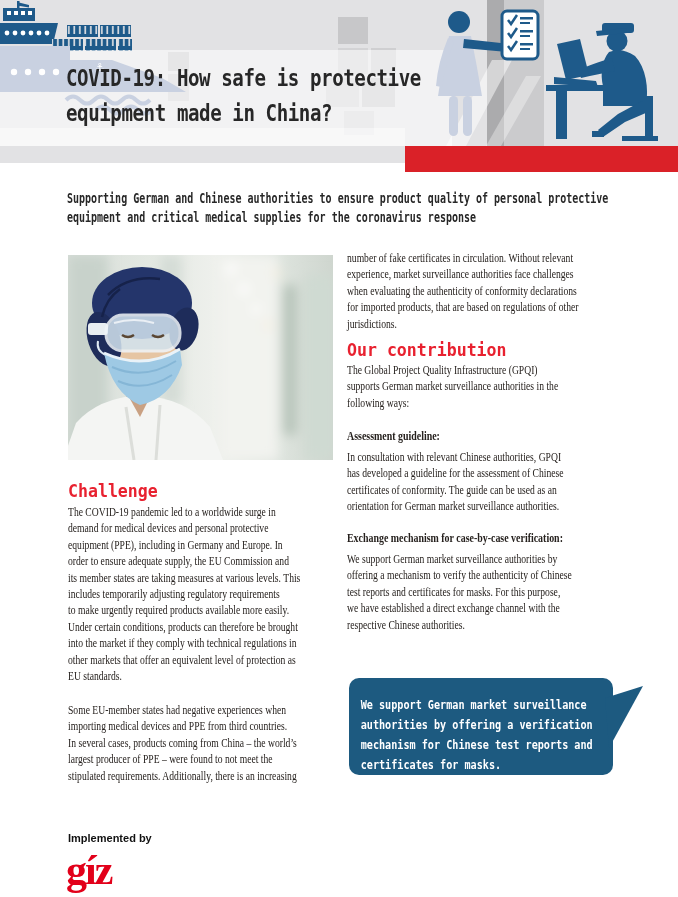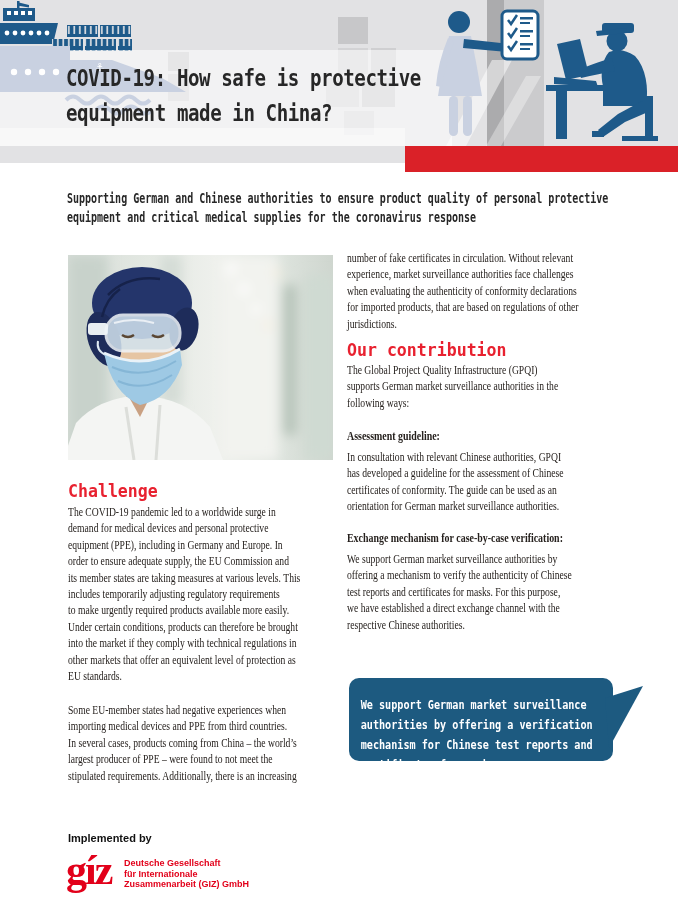--- a/index.html
+++ b/index.html
@@ -16,21 +16,21 @@
 
   .sec-head { font-family:"DejaVu Sans Mono", monospace; font-weight:bold; font-size:18px;
               color:#e8212f; transform:scaleX(0.92); transform-origin:0 0; white-space:pre; }
 
   .serif { font-size:12.5px; line-height:16.4px; color:#26211e; white-space:pre;
            transform:scaleX(0.77); transform-origin:0 0; width:380px; }
   .serif-bold { font-weight:bold; font-size:12.9px; }
 
   .photo { left:68px; top:255px; width:265px; height:205px; overflow:hidden; }
 
-  .callout { left:349px; top:678px; width:264px; height:83px; background:#1d5a80;
+  .callout { left:349px; top:678px; width:264px; height:97px; background:#1d5a80;
              border-radius:10px; z-index:2; }
   .callout-text { font-family:"DejaVu Sans Mono", monospace; font-weight:bold; color:#ffffff;
                   font-size:13px; line-height:20px; padding:17px 0 0 15px; white-space:pre;
                   transform:scaleX(0.78); transform-origin:0 0; width:300px; }
   .callout-tail { position:absolute; left:256px; top:4px; }
 
   .implemented { left:68px; top:832px; font-family:"Liberation Sans", sans-serif;
                  font-weight:bold; font-size:11px; color:#111111; }
   .giz-logo { left:66px; top:849px; font-family:Liberation Serif, serif; font-weight:bold;
               font-size:42px; line-height:42px; letter-spacing:-2px; color:#e2001a; }
@@ -254,17 +254,14 @@
       <polygon points="0,16 38,4 4,66" fill="#1d5a80"></polygon>
     </svg>
     <div class="callout-text">We support German market surveillance
 authorities by offering a verification
 mechanism for Chinese test reports and
 certificates for masks.</div>
   </div>
 
   <div class="abs implemented">Implemented by</div>
   <div class="abs giz-logo">gíz</div>
-  <div class="abs giz-caption">Deutsche Gesellschaft
-für Internationale
-Zusammenarbeit (GIZ) GmbH</div>
 
 </div>
 
 </body></html>

